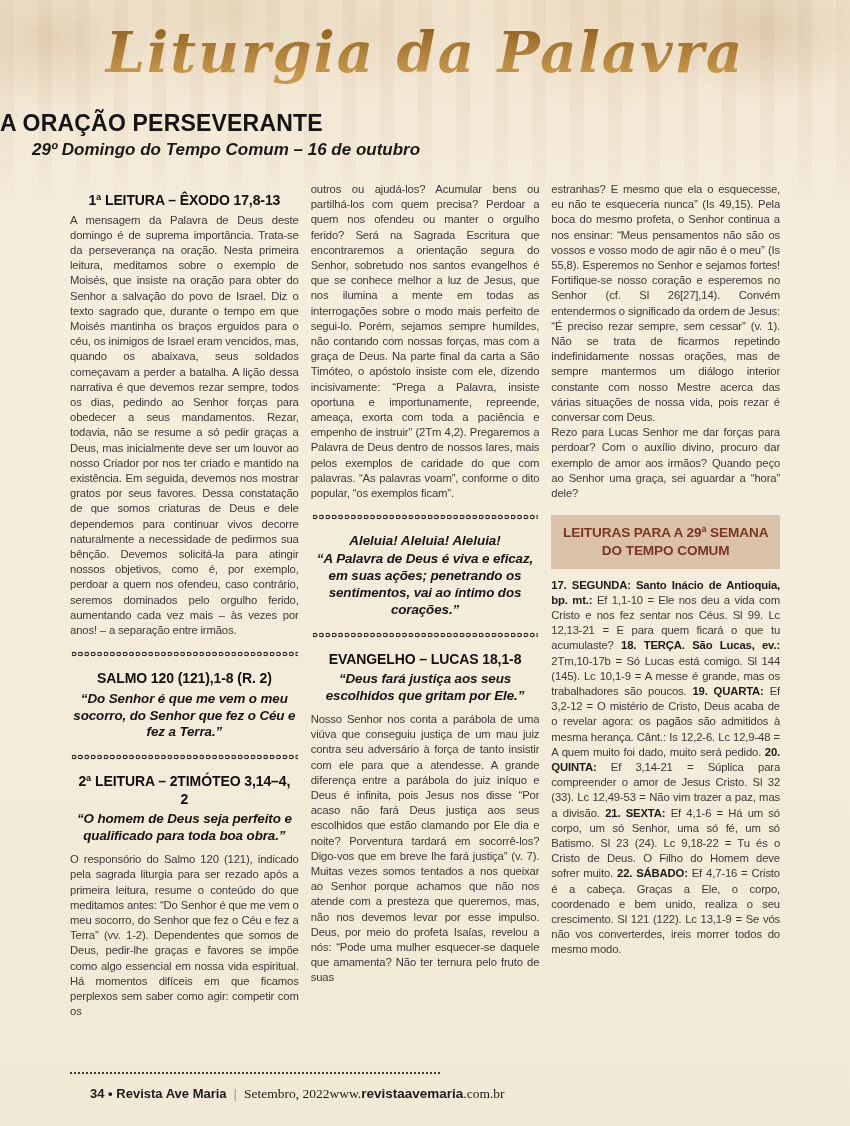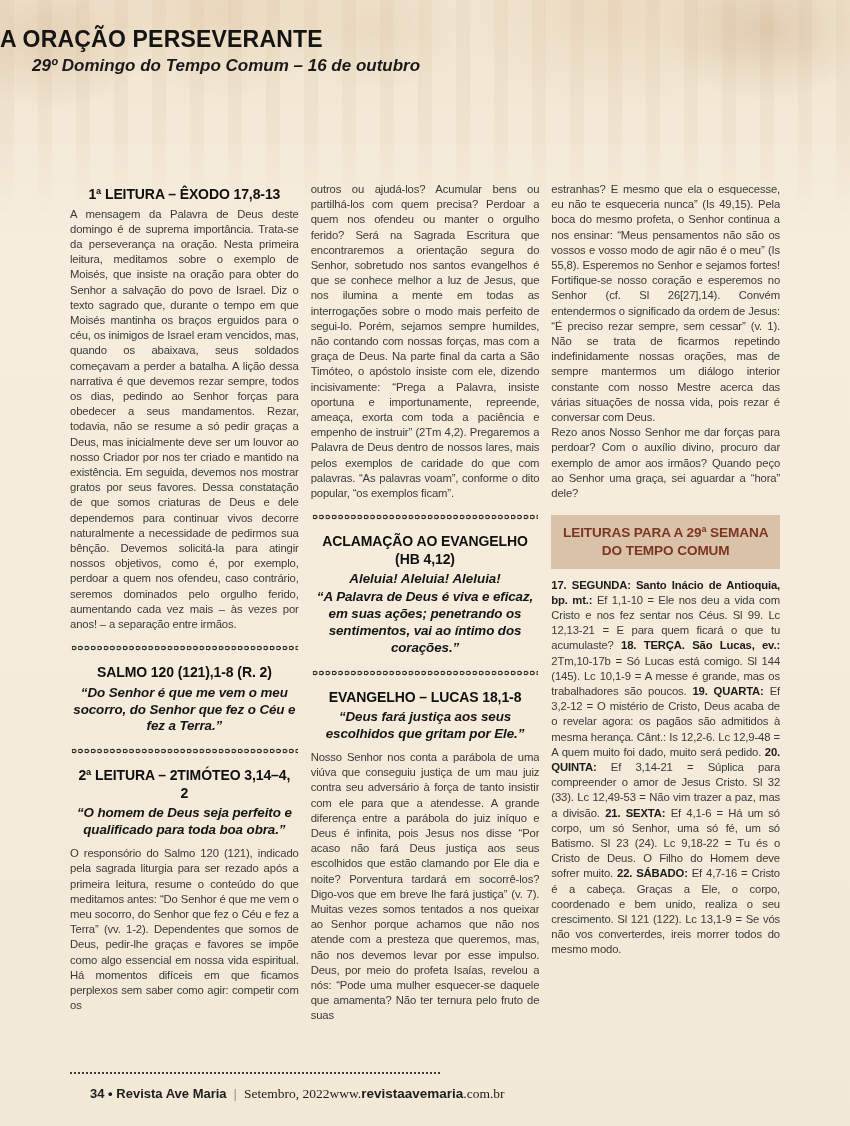--- a/index.html
+++ b/index.html
@@ -36,21 +36,21 @@
   .columns{
     position:absolute;left:70px;right:70px;top:182px;height:888px;
     display:flex;gap:12px;
   }
   .col{flex:1 1 0;overflow:hidden;}
 
   .section-title{
     font-size:14px;font-weight:800;text-align:center;color:#101010;
     margin:11px 6px 3px;line-height:1.25;letter-spacing:-0.1px;
   }
-  .col .section-title:first-child{margin-top:4px;}
+  .col .section-title:first-child{margin-top:10px;}
   .quote{
     font-size:13.4px;font-weight:800;font-style:italic;text-align:center;color:#151515;
     line-height:1.26;margin:1px 2px 7px;letter-spacing:-0.1px;
   }
   .alleluia{
     font-size:13.4px;font-weight:800;font-style:italic;text-align:center;color:#151515;
     line-height:1.26;margin:0 0 1px;
   }
   .body-text{
     font-size:11.3px;line-height:15.2px;text-align:justify;color:#3a3a3a;
@@ -83,20 +83,21 @@
   .footer .left .issue{font-family:"Liberation Serif",serif;font-size:13.5px;}
   .footer .right{font-family:"Liberation Serif",serif;font-size:13.5px;}
   .footer .right b{font-family:"Liberation Sans",sans-serif;font-weight:800;}
 </style>
 </head>
 <body>
 
 <div class="page">
   <div class="bg-art"></div>
 
+  <div class="masthead">Liturgia da Palavra</div>
 
   <div class="headline">
     <div class="title">A ORAÇÃO PERSEVERANTE</div>
     <div class="subtitle">29º Domingo do Tempo Comum – 16 de outubro</div>
   </div>
 
   <div class="columns">
 
     <div class="col">
       <div class="section-title">1ª LEITURA – ÊXODO 17,8-13</div>
@@ -112,35 +113,34 @@
       <div class="section-title">2ª LEITURA – 2TIMÓTEO 3,14–4, 2</div>
       <div class="quote">“O homem de Deus seja perfeito e qualificado para toda boa obra.”</div>
       <p class="body-text">O responsório do Salmo 120 (121), indicado pela sagrada liturgia para ser rezado após a primeira leitura, resume o conteúdo do que meditamos antes: “Do Senhor é que me vem o meu socorro, do Senhor que fez o Céu e fez a Terra” (vv. 1-2). Dependentes que somos de Deus, pedir-lhe graças e favores se impõe como algo essencial em nossa vida espiritual. Há momentos difíceis em que ficamos perplexos sem saber como agir: competir com os</p>
     </div>
 
     <div class="col">
       <p class="body-text">outros ou ajudá-los? Acumular bens ou partilhá-los com quem precisa? Perdoar a quem nos ofendeu ou manter o orgulho ferido? Será na Sagrada Escritura que encontraremos a orientação segura do Senhor, sobretudo nos santos evangelhos é que se conhece melhor a luz de Jesus, que nos ilumina a mente em todas as interrogações sobre o modo mais perfeito de segui-lo. Porém, sejamos sempre humildes, não contando com nossas forças, mas com a graça de Deus. Na parte final da carta a São Timóteo, o apóstolo insiste com ele, dizendo incisivamente: “Prega a Palavra, insiste oportuna e importunamente, repreende, ameaça, exorta com toda a paciência e empenho de instruir” (2Tm 4,2). Pregaremos a Palavra de Deus dentro de nossos lares, mais pelos exemplos de caridade do que com palavras. “As palavras voam”, conforme o dito popular, “os exemplos ficam”.</p>
 
       <div class="chain-divider"></div>
 
-      <div class="section-title">ACLAMAÇÃO AO EVANGELHO (HB 4,12)</div>
       <div class="alleluia">Aleluia! Aleluia! Aleluia!</div>
       <div class="quote">“A Palavra de Deus é viva e eficaz, em suas ações; penetrando os sentimentos, vai ao íntimo dos corações.”</div>
 
       <div class="chain-divider"></div>
 
       <div class="section-title">EVANGELHO – LUCAS 18,1-8</div>
       <div class="quote">“Deus fará justiça aos seus escolhidos que gritam por Ele.”</div>
       <p class="body-text">Nosso Senhor nos conta a parábola de uma viúva que conseguiu justiça de um mau juiz contra seu adversário à força de tanto insistir com ele para que a atendesse. A grande diferença entre a parábola do juiz iníquo e Deus é infinita, pois Jesus nos disse “Por acaso não fará Deus justiça aos seus escolhidos que estão clamando por Ele dia e noite? Porventura tardará em socorrê-los? Digo-vos que em breve lhe fará justiça” (v. 7). Muitas vezes somos tentados a nos queixar ao Senhor porque achamos que não nos atende com a presteza que queremos, mas, não nos devemos levar por esse impulso. Deus, por meio do profeta Isaías, revelou a nós: “Pode uma mulher esquecer-se daquele que amamenta? Não ter ternura pelo fruto de suas</p>
     </div>
 
     <div class="col">
       <p class="body-text">estranhas? E mesmo que ela o esquecesse, eu não te esqueceria nunca” (Is 49,15). Pela boca do mesmo profeta, o Senhor continua a nos ensinar: “Meus pensamentos não são os vossos e vosso modo de agir não é o meu” (Is 55,8). Esperemos no Senhor e sejamos fortes! Fortifique-se nosso coração e esperemos no Senhor (cf. Sl 26[27],14). Convém entendermos o significado da ordem de Jesus: “É preciso rezar sempre, sem cessar” (v. 1). Não se trata de ficarmos repetindo indefinidamente nossas orações, mas de sempre mantermos um diálogo interior constante com nosso Mestre acerca das várias situações de nossa vida, pois rezar é conversar com Deus.</p>
 
-      <p class="body-text">Rezo anos Nosso Senhor me dar forças para perdoar? Com o auxílio divino, procuro dar exemplo de amor aos irmãos? Quando peço ao Senhor uma graça, sei aguardar a “hora” dele?</p>
+      <p class="body-text">Rezo para Lucas Senhor me dar forças para perdoar? Com o auxílio divino, procuro dar exemplo de amor aos irmãos? Quando peço ao Senhor uma graça, sei aguardar a “hora” dele?</p>
 
       <div class="note-box">LEITURAS PARA A 29ª SEMANA DO TEMPO COMUM</div>
       <p class="body-text"><b>17. SEGUNDA: Santo Inácio de Antioquia, bp. mt.:</b> Ef 1,1-10 = Ele nos deu a vida com Cristo e nos fez sentar nos Céus. Sl 99. Lc 12,13-21 = E para quem ficará o que tu acumulaste? <b>18. TERÇA. São Lucas, ev.:</b> 2Tm,10-17b = Só Lucas está comigo. Sl 144 (145). Lc 10,1-9 = A messe é grande, mas os trabalhadores são poucos. <b>19. QUARTA:</b> Ef 3,2-12 = O mistério de Cristo, Deus acaba de o revelar agora: os pagãos são admitidos à mesma herança. Cânt.: Is 12,2-6. Lc 12,9-48 = A quem muito foi dado, muito será pedido. <b>20. QUINTA:</b> Ef 3,14-21 = Súplica para compreender o amor de Jesus Cristo. Sl 32 (33). Lc 12,49-53 = Não vim trazer a paz, mas a divisão. <b>21. SEXTA:</b> Ef 4,1-6 = Há um só corpo, um só Senhor, uma só fé, um só Batismo. Sl 23 (24). Lc 9,18-22 = Tu és o Cristo de Deus. O Filho do Homem deve sofrer muito. <b>22. SÁBADO:</b> Ef 4,7-16 = Cristo é a cabeça. Graças a Ele, o corpo, coordenado e bem unido, realiza o seu crescimento. Sl 121 (122). Lc 13,1-9 = Se vós não vos converterdes, ireis morrer todos do mesmo modo.</p>
     </div>
 
   </div>
 
   <div class="dotline"></div>
 
   <div class="footer">

